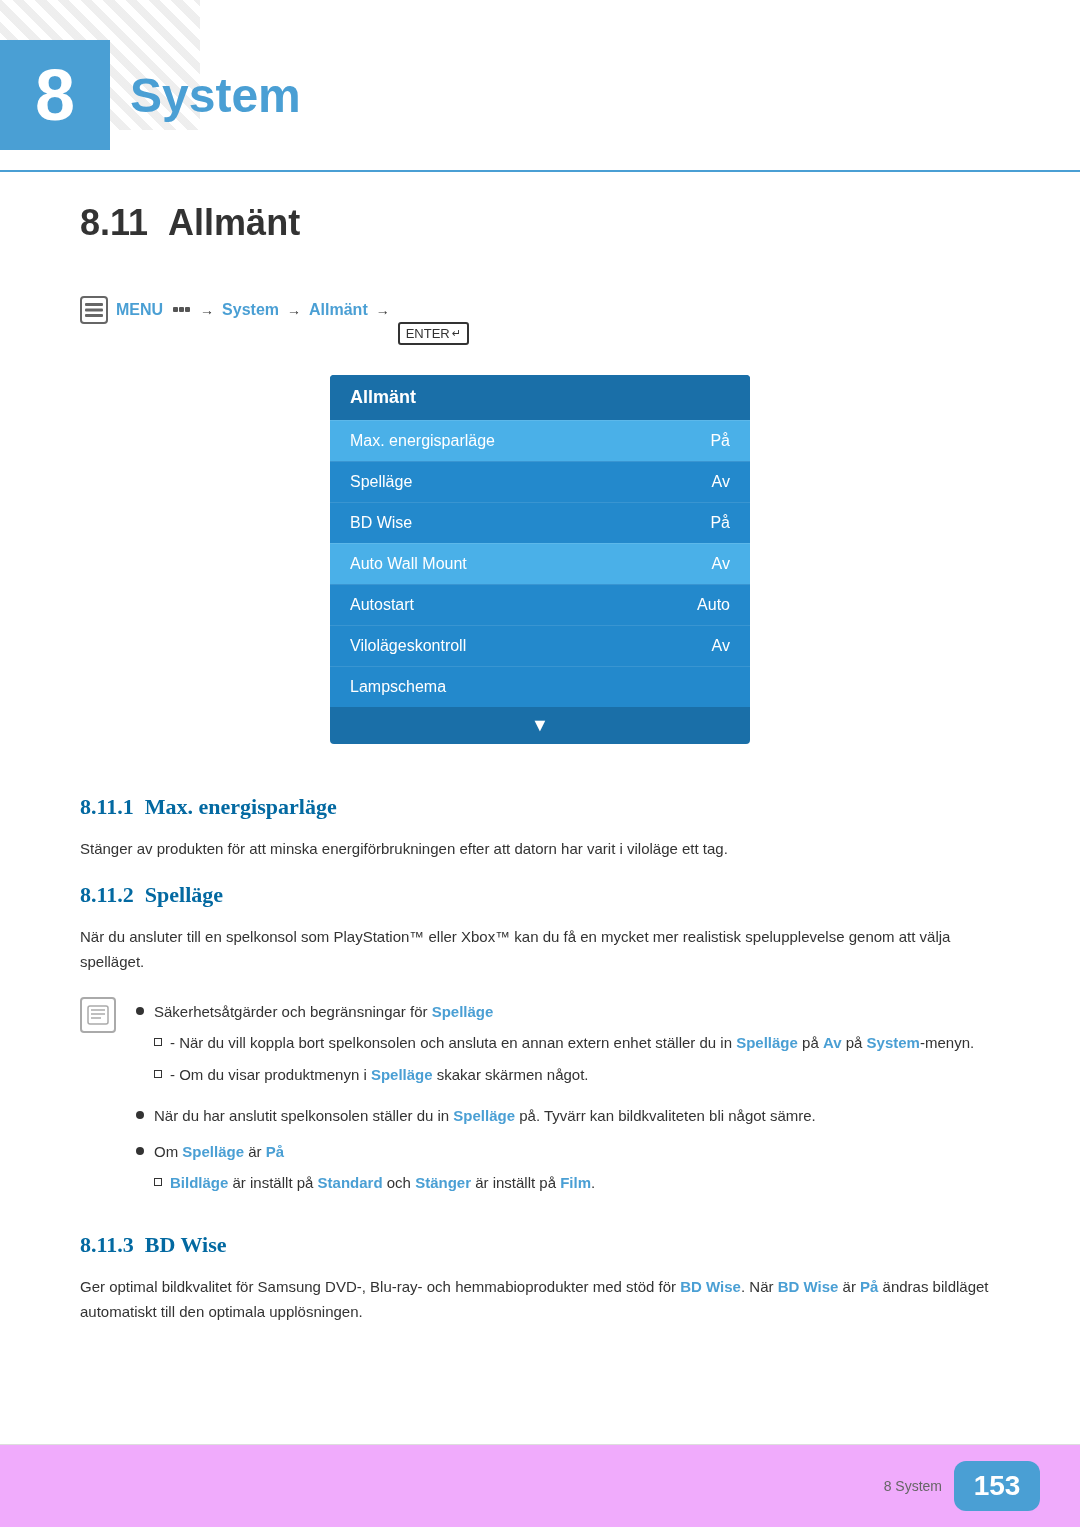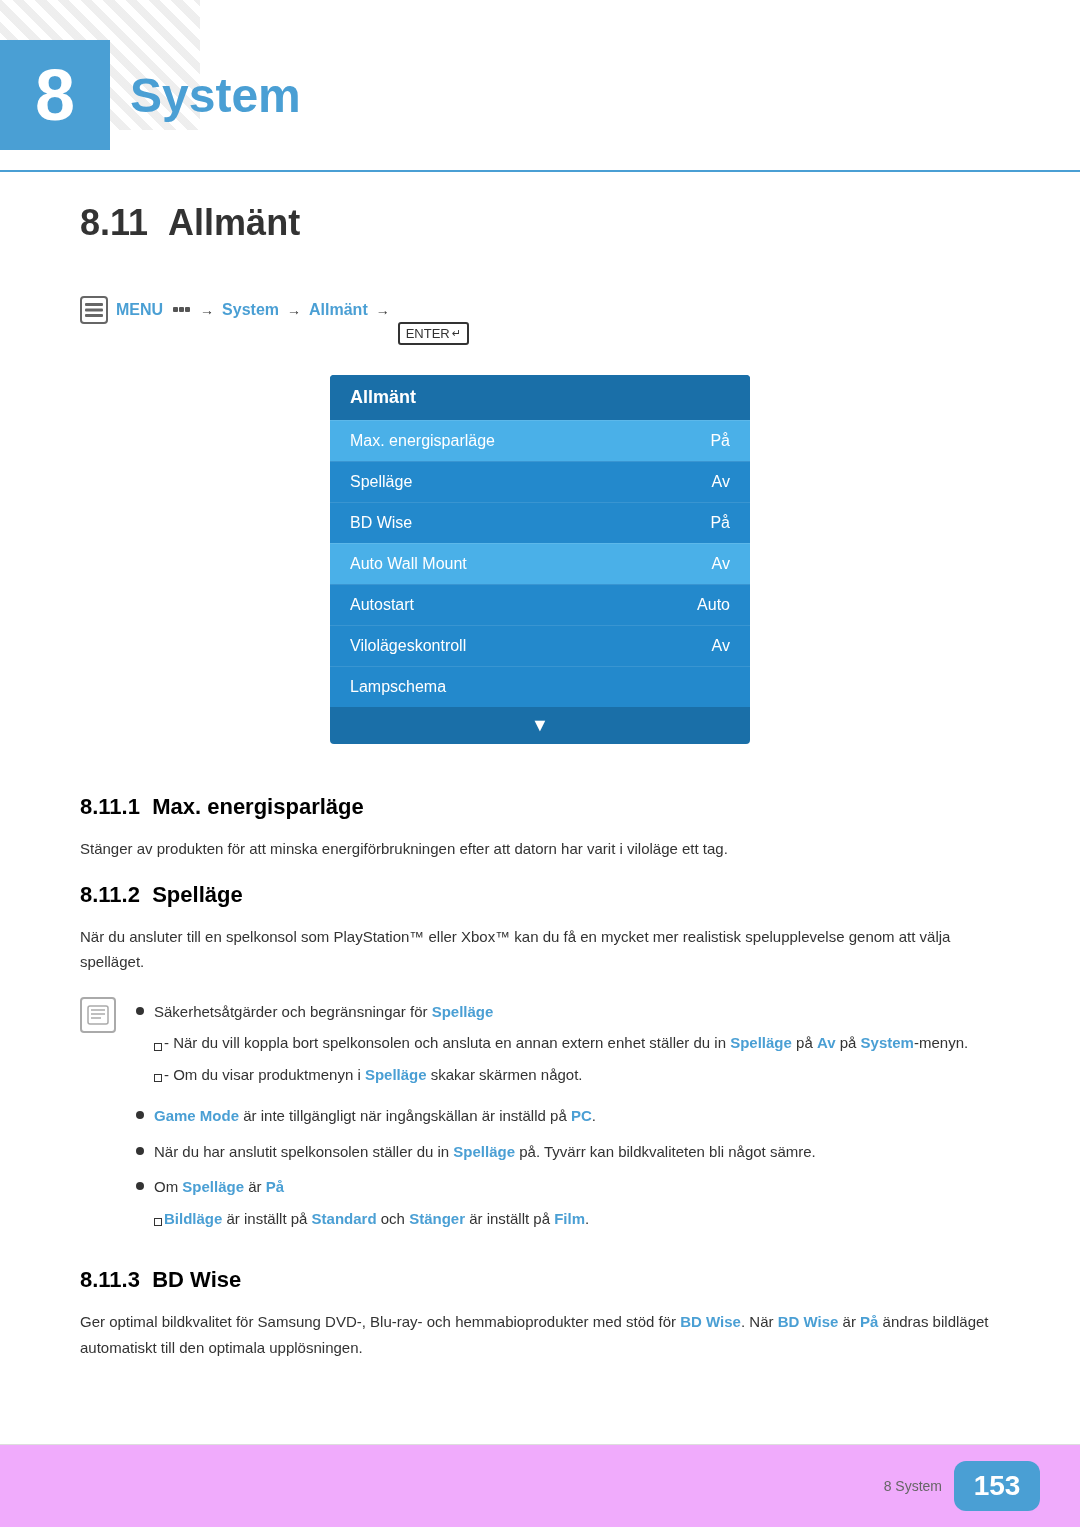--- a/index.html
+++ b/index.html
@@ -137,23 +137,24 @@
       justify-content: center;
       padding: 8px;
       color: white;
       font-size: 18px;
     }
 
     
     .subsection-title {
       font-size: 22px;
       font-weight: bold;
-      color: #000000;
+      color: #0369a1;
       margin-bottom: 16px;
       margin-top: 17px;
+      font-family: Liberation Serif, serif;
     }
 
     
     .body-text {
       font-size: 15px;
       line-height: 1.7;
       color: #333;
       margin-bottom: 20px;
     }
 
@@ -202,25 +203,25 @@
       flex-shrink: 0;
       margin-top: 8px;
     }
     .sub-bullet-list {
       list-style: none;
       padding: 0;
       margin: 6px 0 0 0;
     }
     .sub-bullet-list li {
       display: flex;
-      gap: 2px;
+      gap: 8px;
       margin-bottom: 6px;
       font-size: 15px;
       line-height: 1.7;
-      align-items: center;
+      align-items: flex-start;
     }
     .sub-bullet-square {
       width: 8px;
       height: 8px;
       border: 1.5px solid #333;
       flex-shrink: 0;
       margin-top: 8px;
     }
 
     .bold-blue { color: #4a9fd4; font-weight: bold; }
@@ -397,24 +398,20 @@
               </li>
               <li>
                 <span class="sub-bullet-square"></span>
                 <span>- Om du visar produktmenyn i <span class="bold-blue">Spelläge</span> skakar skärmen något.</span>
               </li>
             </ul>
           </span>
         </li>
         <li>
           <span class="bullet-dot"></span>
-          <span><span class="bold-blue">Game Mode</span> är inte tillgängligt när ingångskällan är inställd på <span class="bold-blue">PC</span>.</span>
-        </li>
-        <li>
-          <span class="bullet-dot"></span>
           <span>När du har anslutit spelkonsolen ställer du in <span class="bold-blue">Spelläge</span> på. Tyvärr kan bildkvaliteten bli något sämre.</span>
         </li>
         <li>
           <span class="bullet-dot"></span>
           <span>
             Om <span class="bold-blue">Spelläge</span> är <span class="bold-blue">På</span>
             <ul class="sub-bullet-list">
               <li>
                 <span class="sub-bullet-square"></span>
                 <span><span class="bold-blue">Bildläge</span> är inställt på <span class="bold-blue">Standard</span> och <span class="bold-blue">Stänger</span> är inställt på <span class="bold-blue">Film</span>.</span>

